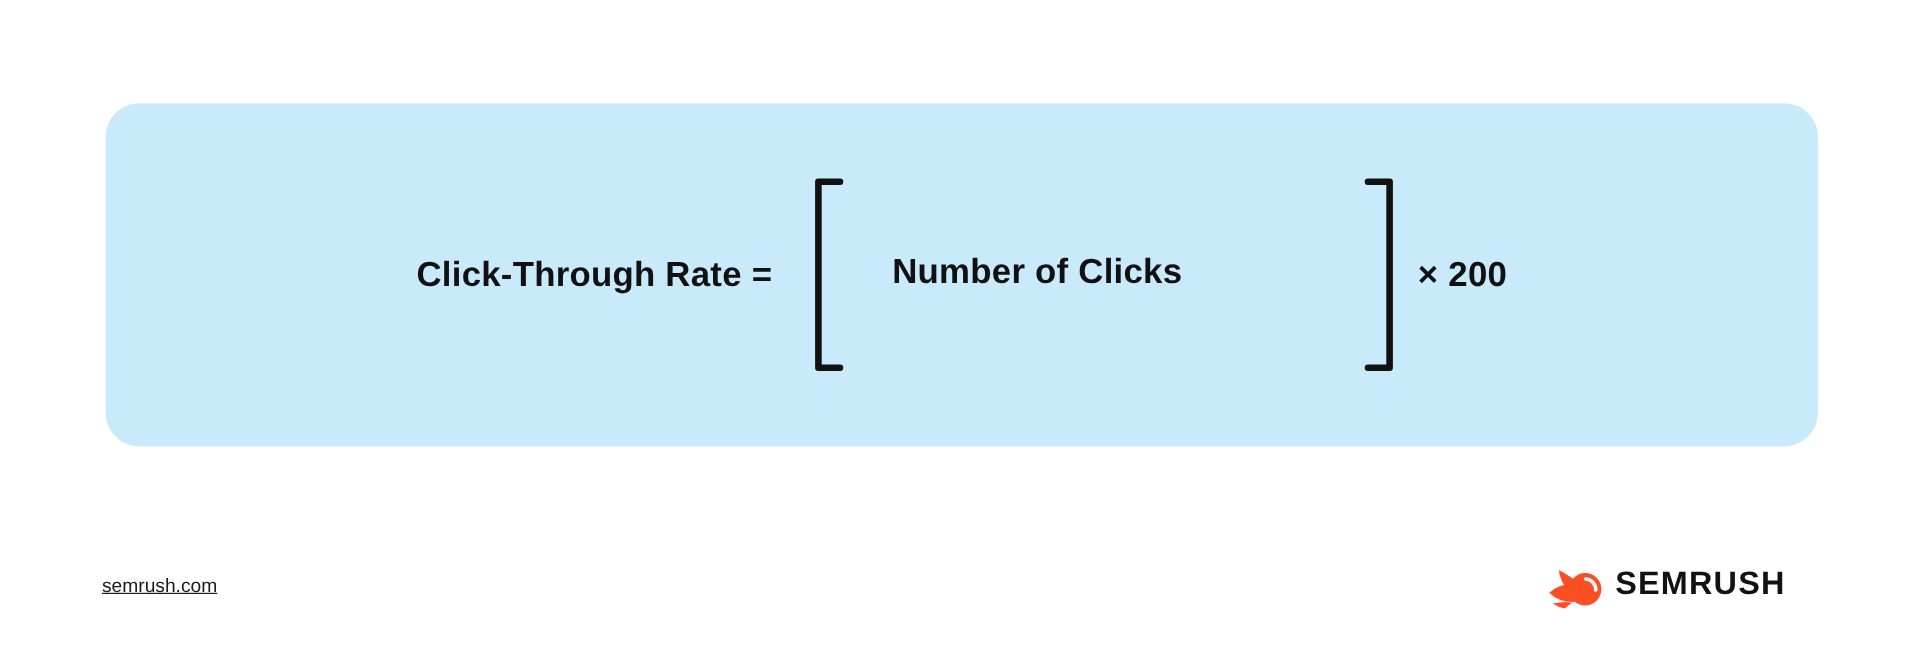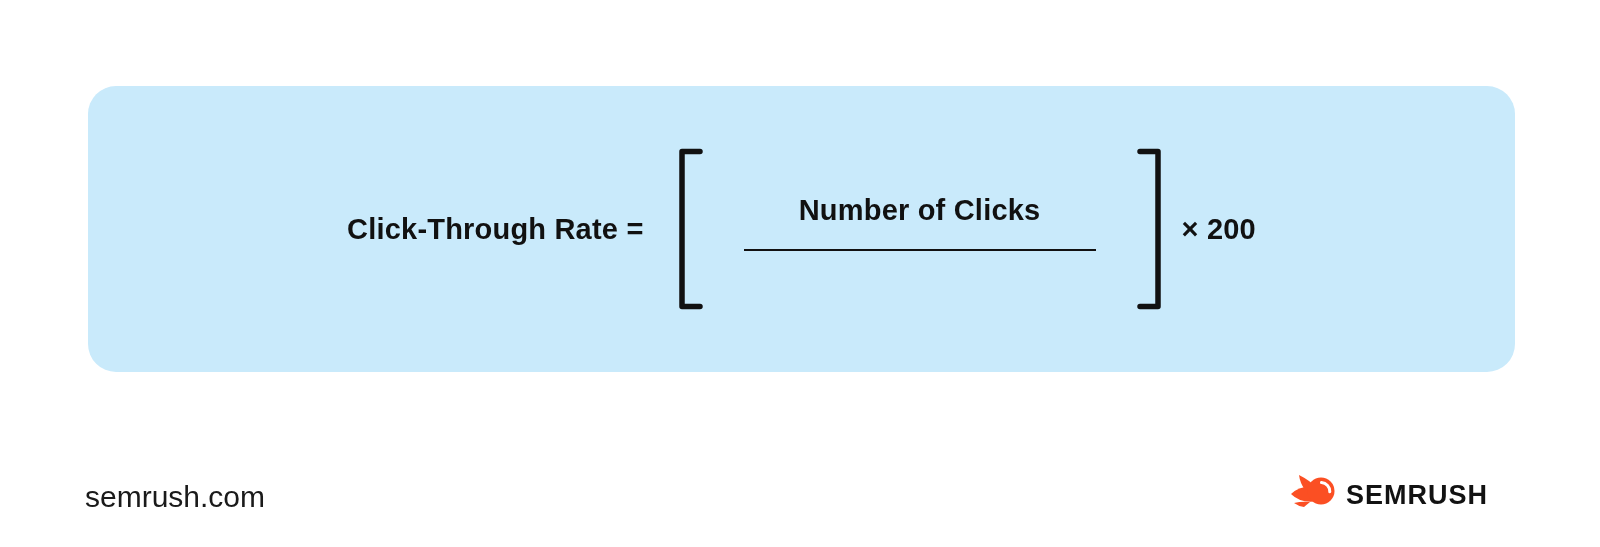--- a/index.html
+++ b/index.html
@@ -40,42 +40,43 @@
   }
   .formula-label { margin-right: 30px; white-space: nowrap; }
 
   .bracket { display: block; flex: 0 0 auto; }
 
   .fraction {
     width: 352px;
     margin: 0 40px;
     text-align: center;
     display: flex;
-    flex-direction: column;
+    flex-direction: row;
     align-items: stretch;
   }
   .numerator   { white-space: nowrap; line-height: 34px; }
   .frac-line   { height: 2px; background: var(--text); margin: 22px 0 14px 0; }
   .denominator { white-space: nowrap; line-height: 34px; }
 
   .multiplier { margin-left: 16px; white-space: nowrap; }
 
   
   .site-url {
     position: absolute;
     left: 85px; top: 480px;
-    font-size: 30px;
+    font-size: 16px;
     font-weight: 400;
     color: var(--footer-text);
+    text-decoration: underline;
   }
   .brand-logo {
     position: absolute;
     right: 112px; top: 471px;
     display: flex;
-    align-items: flex-end;
+    align-items: flex-start;
     gap: 9px;
   }
   .brand-icon { display: block; }
   .brand-text {
     font-size: 27px;
     font-weight: 700;
     letter-spacing: 1px;
     color: #121212;
   }
 </style>

